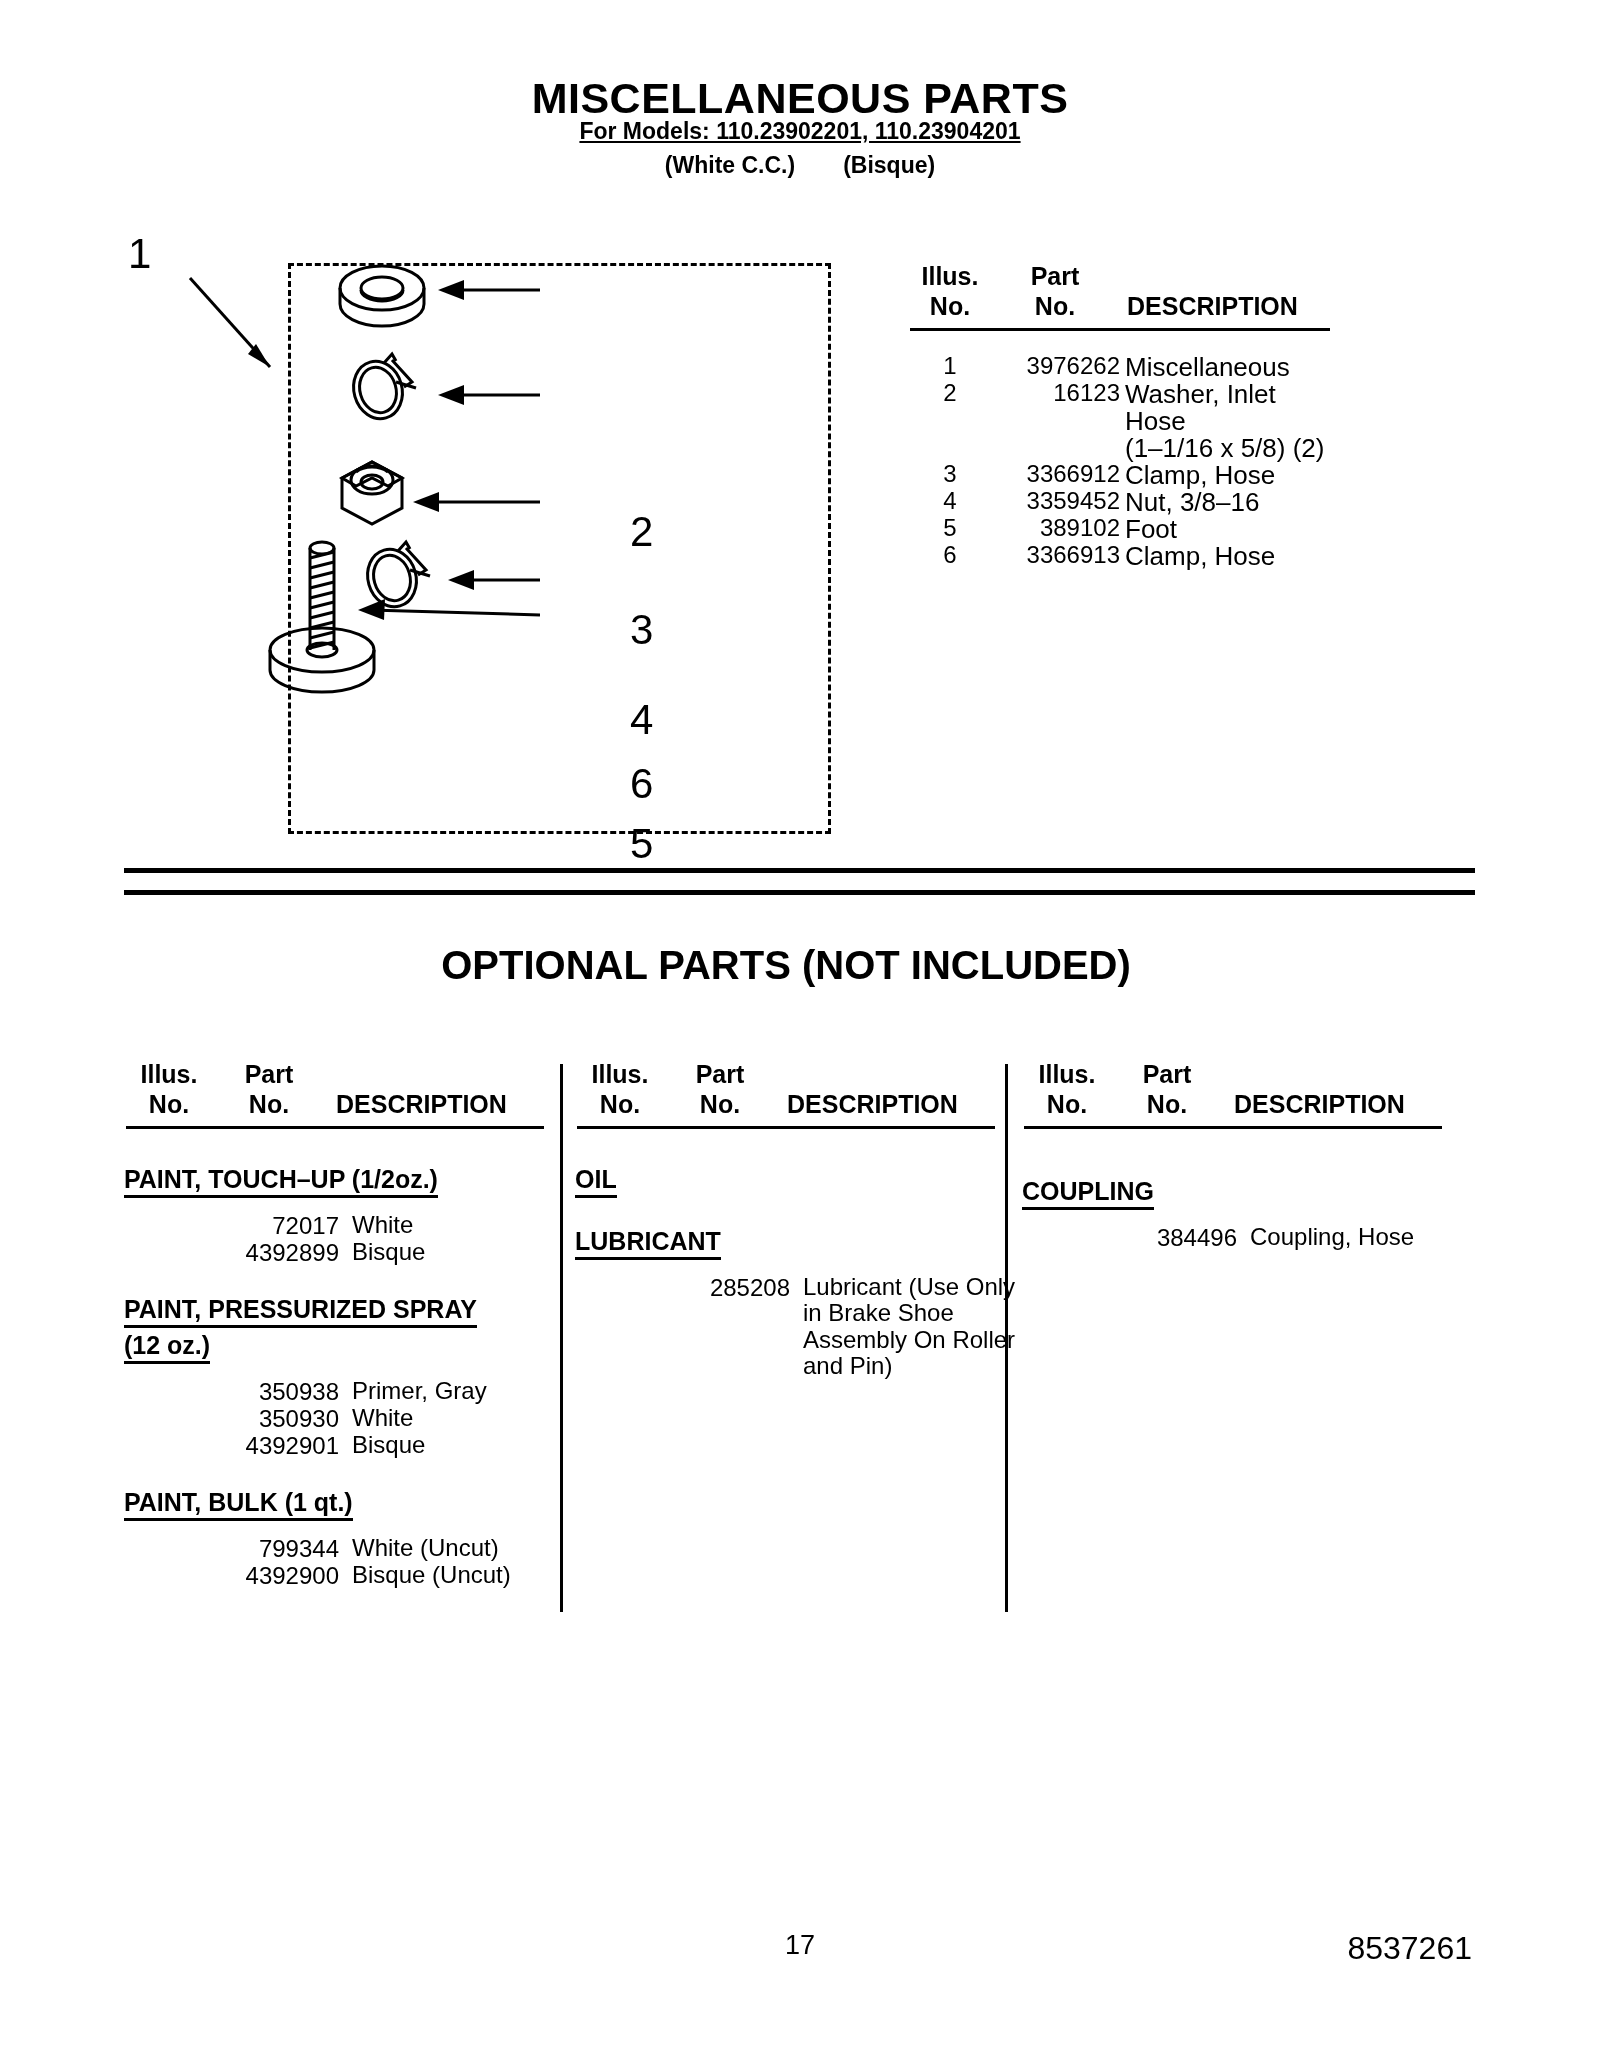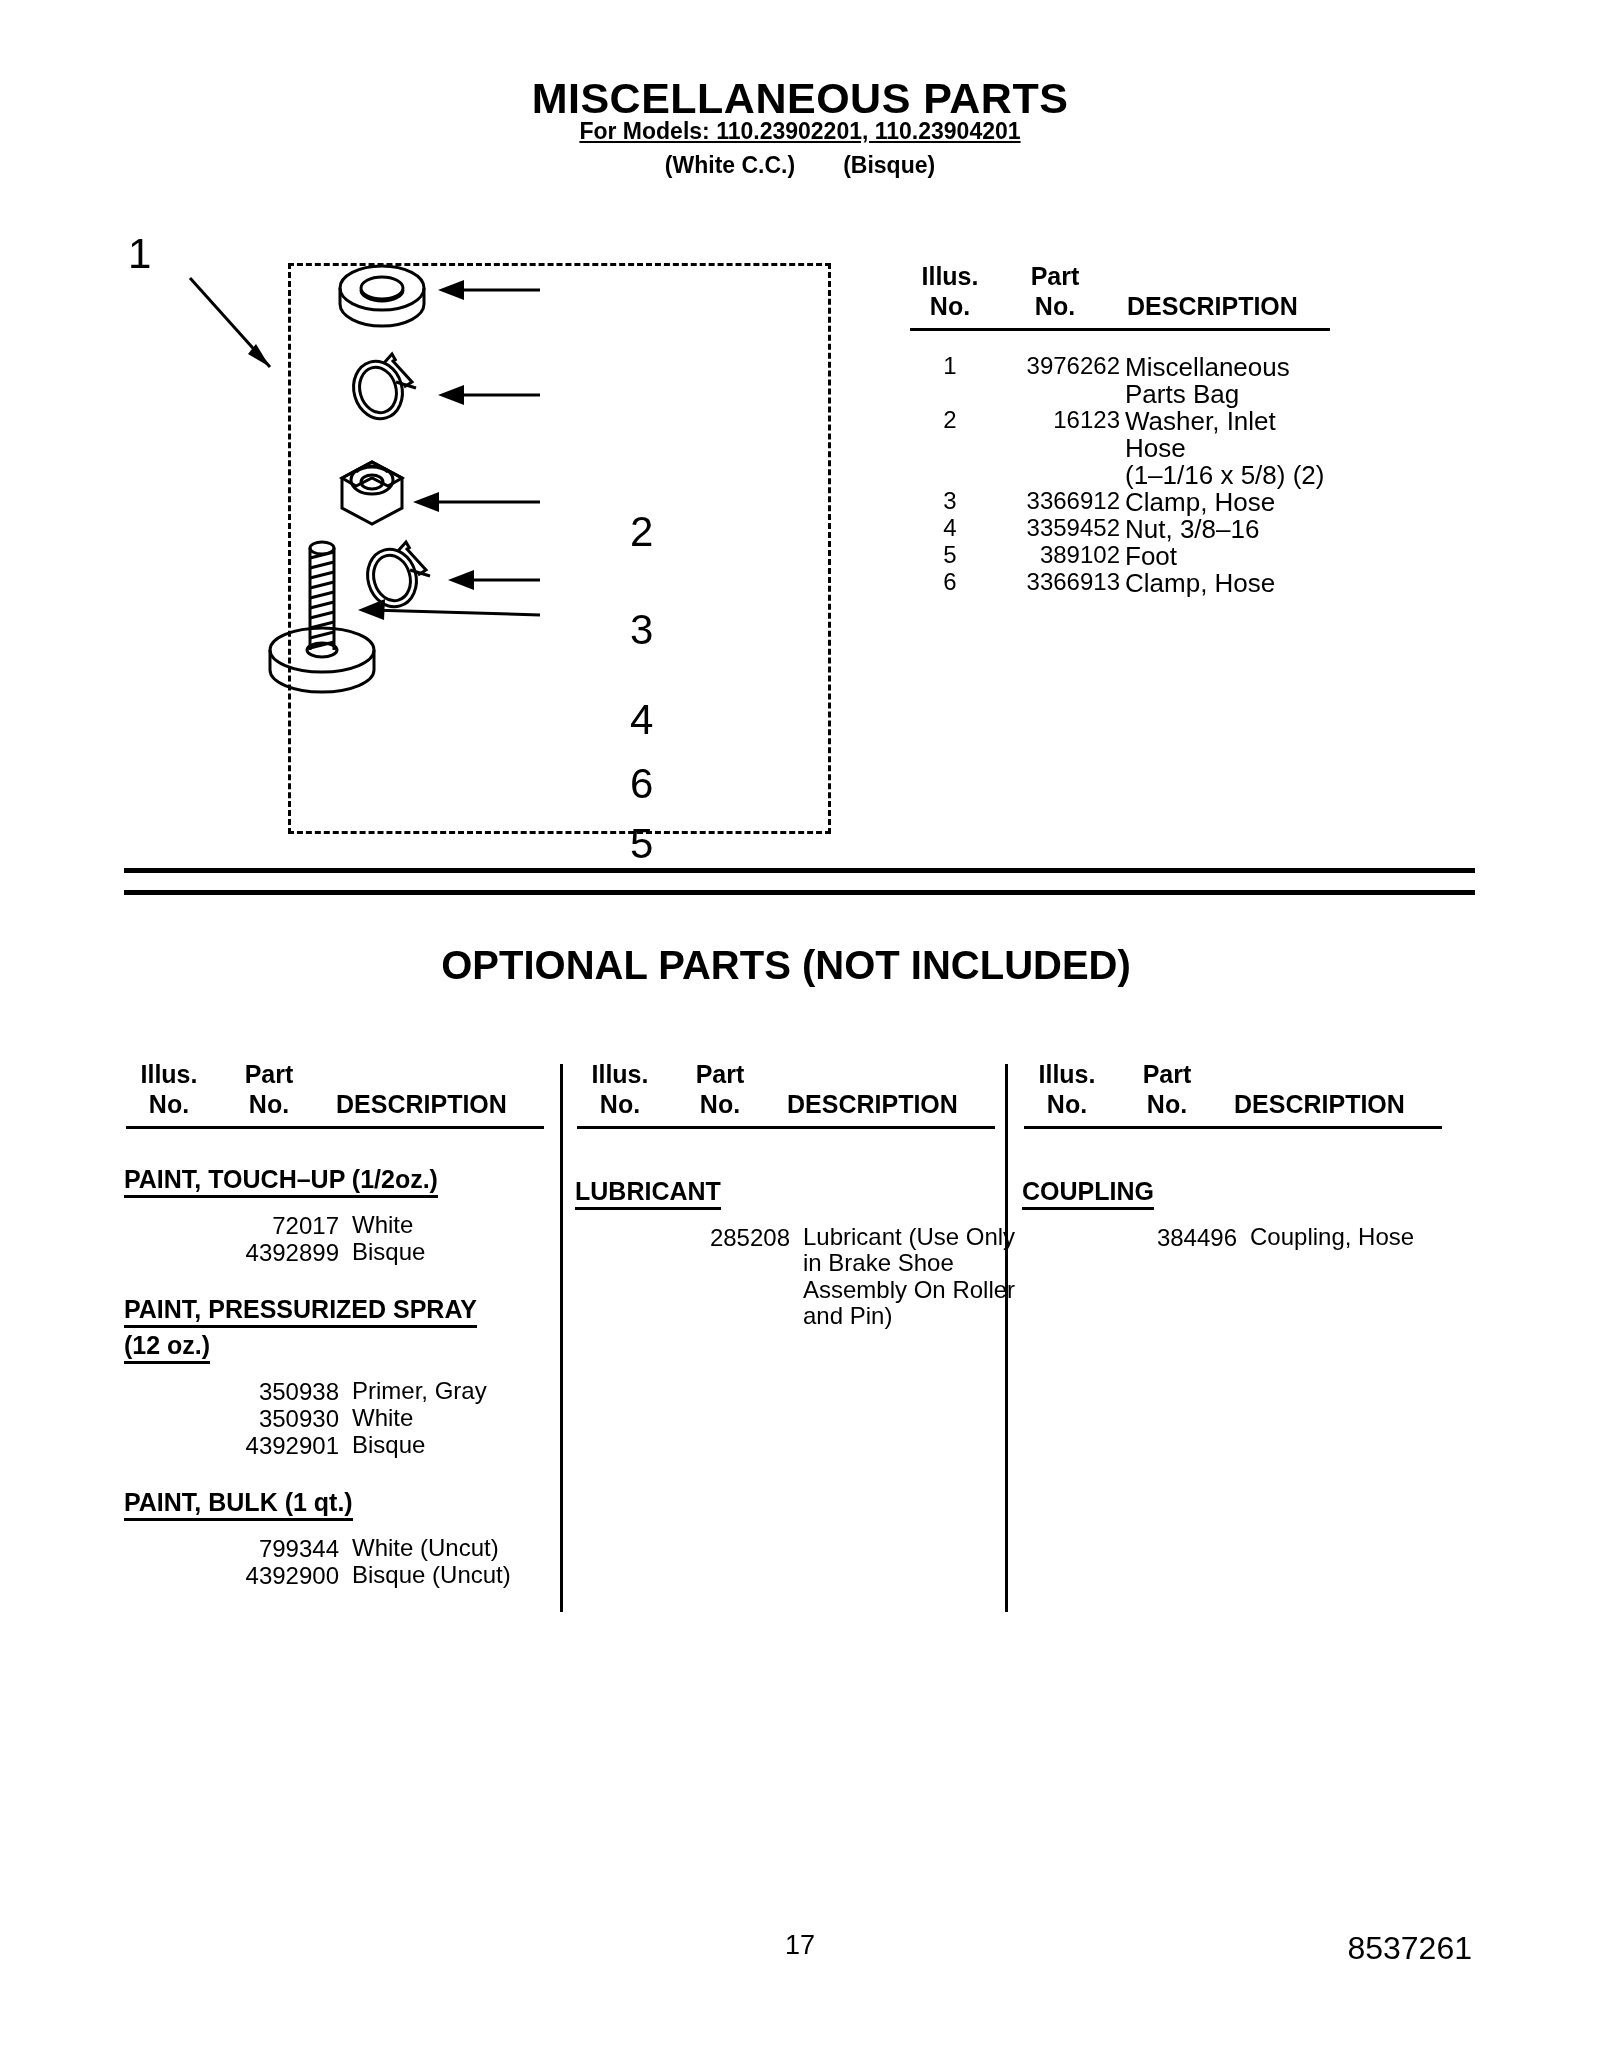--- a/index.html
+++ b/index.html
@@ -279,25 +279,20 @@
     <span class="h-desc">DESCRIPTION</span>
   </div>
   <div class="pt-rule"></div>
   <div class="pt-rows">
       <div class="pt-row">
         <span class="r-illus">1</span>
         <span class="r-part">3976262</span>
         <span class="r-desc">Miscellaneous</span>
       </div>
       <div class="pt-row">
-        <span class="r-illus"></span>
-        <span class="r-part"></span>
-        <span class="r-desc">Parts Bag</span>
-      </div>
-      <div class="pt-row">
         <span class="r-illus">2</span>
         <span class="r-part">16123</span>
         <span class="r-desc">Washer, Inlet</span>
       </div>
       <div class="pt-row">
         <span class="r-illus"></span>
         <span class="r-part"></span>
         <span class="r-desc">Hose</span>
       </div>
       <div class="pt-row">
@@ -399,20 +394,21 @@
       <div class="oc-head">
         <span class="h-illus">Illus.</span>
         <span class="h-illus2">No.</span>
         <span class="h-part">Part</span>
         <span class="h-part2">No.</span>
         <span class="h-desc">DESCRIPTION</span>
       </div>
       <div class="oc-rule"></div>
       <div class="oc-body">
         <div class="grp" style="margin-top: 18px;">
+          <div><span class="grp-title">OIL</span></div>
         </div>
         <div class="grp" style="margin-top: 30px;">
           <div><span class="grp-title">LUBRICANT</span></div>
           <div class="grp-rows">
             <div class="grp-row" style="height: 108px;">
               <span class="g-part">285208</span>
               <span class="g-desc">Lubricant (Use Only in Brake Shoe Assembly On Roller and Pin)</span>
             </div>
           </div>
         </div>

